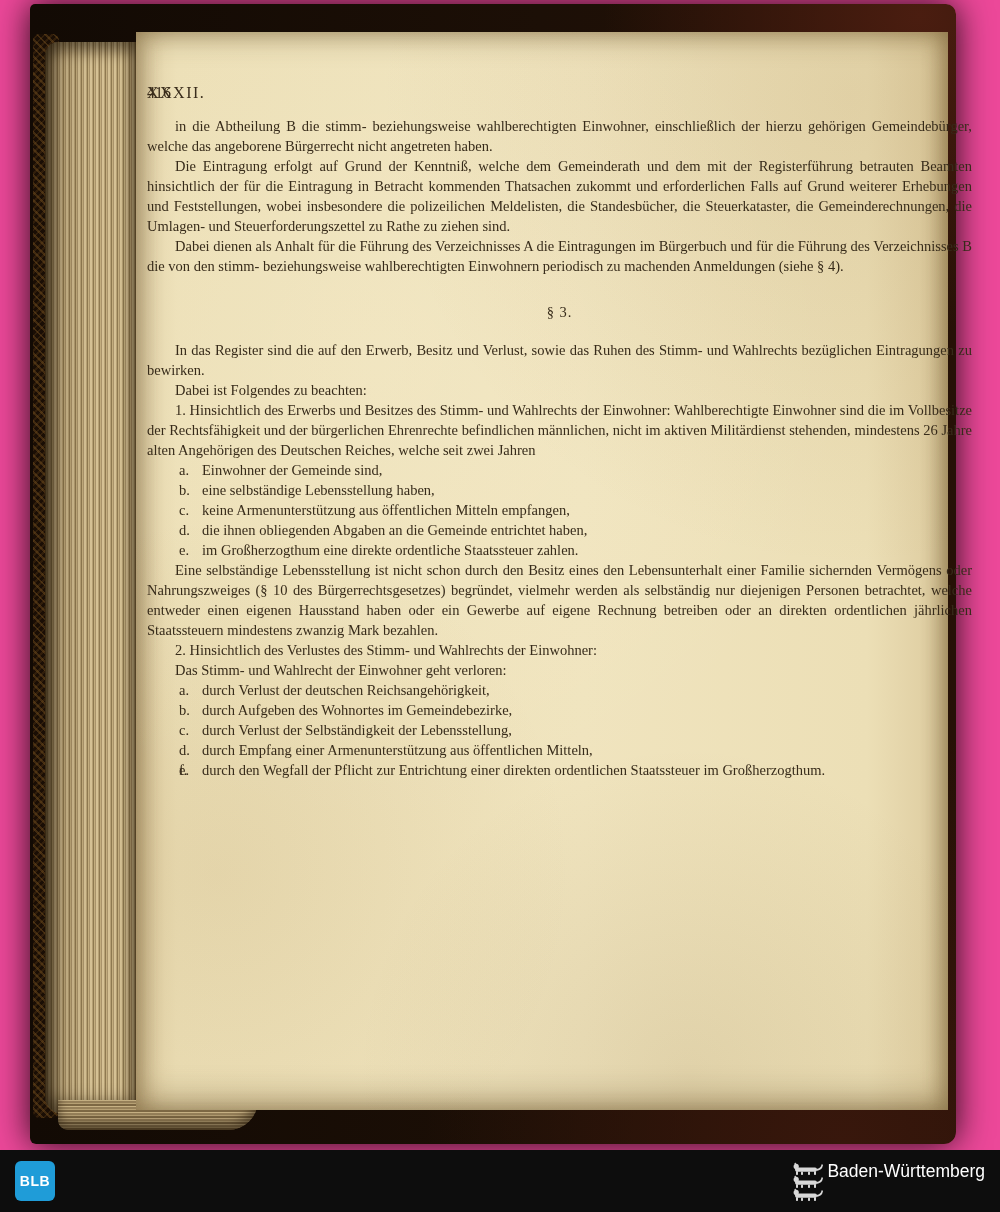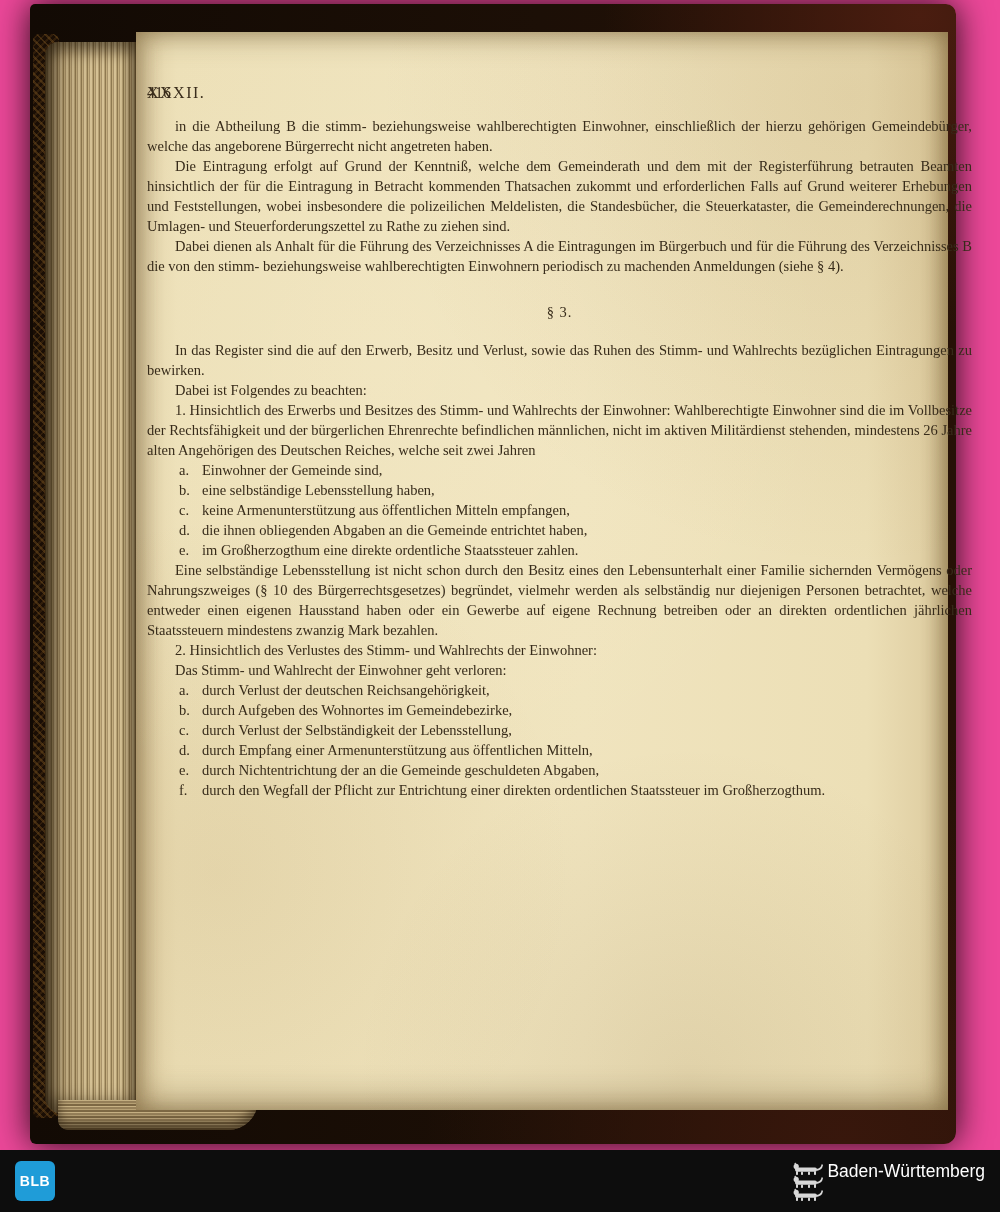--- a/index.html
+++ b/index.html
@@ -132,21 +132,21 @@
 
     <p>Eine selbständige Lebensstellung ist nicht schon durch den Besitz eines den Lebensunterhalt einer Familie sichernden Vermögens oder Nahrungszweiges (§ 10 des Bürgerrechtsgesetzes) begründet, vielmehr werden als selbständig nur diejenigen Personen betrachtet, welche entweder einen eigenen Hausstand haben oder ein Gewerbe auf eigene Rechnung betreiben oder an direkten ordentlichen jährlichen Staatssteuern mindestens zwanzig Mark bezahlen.</p>
     <p>2. Hinsichtlich des Verlustes des Stimm- und Wahlrechts der Einwohner:</p>
     <p>Das Stimm- und Wahlrecht der Einwohner geht verloren:</p>
 
     <div class="list">
       <div class="list-item"><span class="li-label">a.</span><span>durch Verlust der deutschen Reichsangehörigkeit,</span></div>
       <div class="list-item"><span class="li-label">b.</span><span>durch Aufgeben des Wohnortes im Gemeindebezirke,</span></div>
       <div class="list-item"><span class="li-label">c.</span><span>durch Verlust der Selbständigkeit der Lebensstellung,</span></div>
       <div class="list-item"><span class="li-label">d.</span><span>durch Empfang einer Armenunterstützung aus öffentlichen Mitteln,</span></div>
-      <div class="list-item"><span class="li-label">e.</span><span>durch Nichtentrichtung der an die Gemeinde geschuldeten Abgaben,</span></div>
+      <div class="list-item"><span class="li-label">e.</span></div>
       <div class="list-item"><span class="li-label">f.</span><span>durch den Wegfall der Pflicht zur Entrichtung einer direkten ordentlichen Staatssteuer im Großherzogthum.</span></div>
     </div>
   </div>
 </div>
 
 <div class="footer">
   <div class="footer-left">
     <div class="blb-logo">BLB</div>
   </div>
   <div class="footer-right">

